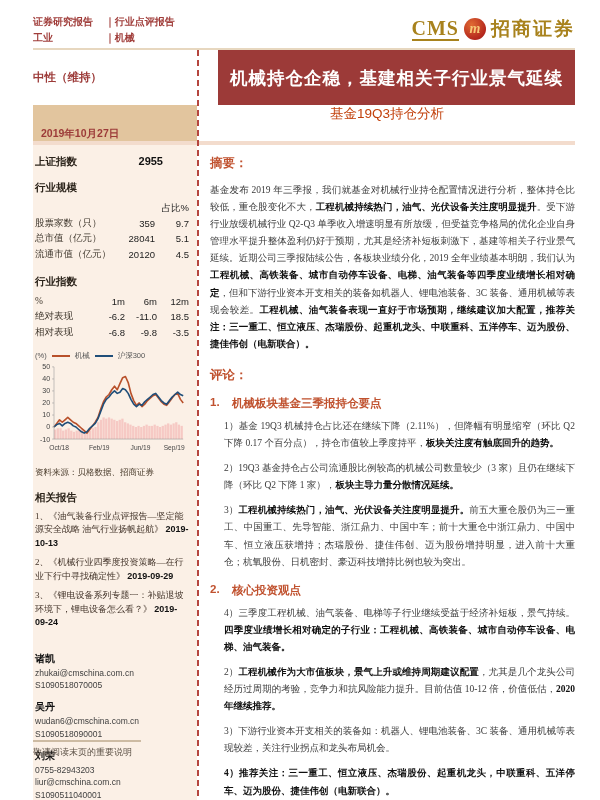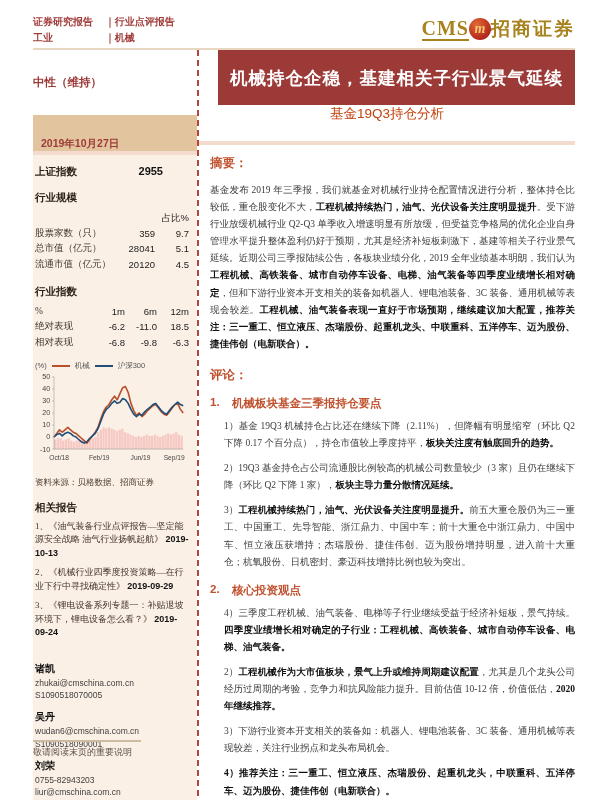--- a/index.html
+++ b/index.html
@@ -5,32 +5,32 @@
   * { margin:0; padding:0; box-sizing:border-box; }
   html,body { width:600px; background:#fff; }
   body { font-family:"Liberation Sans", sans-serif; width:600px; height:800px; position:relative; }
   .page { width:600px; height:800px; background:#fff; padding:14px 25px 0 33px; overflow:hidden; }
 
   
   .top-header { display:flex; justify-content:space-between; align-items:flex-start; }
   .report-meta { font-size:10px; font-weight:bold; color:#a03d3a; line-height:1.55; }
   .meta-row { display:flex; }
   .meta-row .w1 { width:72px; }
-  .logo { display:flex; align-items:center; margin-top:2px; }
+  .logo { display:flex; align-items:center; gap:5px; margin-top:2px; }
   .logo-cms { font-size:20px; font-weight:bold; color:#a8821d; letter-spacing:1px; border-bottom:2px solid #a8821d; line-height:1.05; font-family:"Liberation Serif", serif; }
   .logo-badge { width:22px; height:22px; border-radius:50%; background:radial-gradient(circle at 35% 30%, #e06a33, #b5271d 70%, #8f1a14); color:#f7c877; font-weight:bold; font-style:italic; font-size:14px; display:flex; align-items:center; justify-content:center; font-family:"Liberation Serif", serif; }
   .logo-brand { font-size:19px; font-weight:bold; color:#a8821d; letter-spacing:2px; }
   .gold-rule { border-bottom:2px solid #e7d7bf; margin-top:3px; }
 
   
   .grid { display:flex; margin-top:0; }
   .left-col { width:164px; flex:none; display:flex; flex-direction:column; }
   .right-col { flex:1; border-left:2px dashed #b5463e; display:flex; flex-direction:column; }
 
-  .rating-cell { height:65px; display:flex; align-items:center; font-size:11.5px; font-weight:bold; color:#9c3a38; }
+  .rating-cell { height:55px; display:flex; align-items:center; font-size:11.5px; font-weight:bold; color:#9c3a38; }
   .title-banner { height:55px; background:#9c3a38; margin-left:19px; display:flex; align-items:center; justify-content:center; }
   .title-banner .t { color:#fff; font-size:17.5px; font-weight:bold; font-family:"Liberation Serif", serif; letter-spacing:1px; }
 
   .date-cell { height:36px; background:#e2c59e; display:flex; align-items:flex-end; padding-left:8px; font-size:10.5px; font-weight:bold; color:#9c3a38; }
   .subtitle-cell { height:36px; display:flex; align-items:flex-start; justify-content:center; font-size:13.5px; font-weight:normal; color:#c2410c; }
   .pink-strip { height:4px; background:#f3dccd; }
   .pink-strip.right { margin-left:0; }
 
   
   .sidebar { background:#fbf0e6; flex:1; padding:10px 8px 6px 2px; font-size:9.5px; color:#333; }
@@ -149,21 +149,21 @@
           <div class="trow">
             <span class="lab">绝对表现</span>
             <span class="c3">-6.2</span>
             <span class="c3">-11.0</span>
             <span class="c3">18.5</span>
           </div>
           <div class="trow">
             <span class="lab">相对表现</span>
             <span class="c3">-6.8</span>
             <span class="c3">-9.8</span>
-            <span class="c3">-6.3</span>
+            <span class="c3">-3.5</span>
           </div>
         </div>
 
         <div class="legend">
           <span>(%)</span>
           <span class="sw" id="sw0" style="background: rgb(184, 80, 42);"></span>
           <span>机械</span>
           <span class="sw" id="sw1" style="background: rgb(31, 78, 121);"></span>
           <span>沪深300</span>
         </div>

